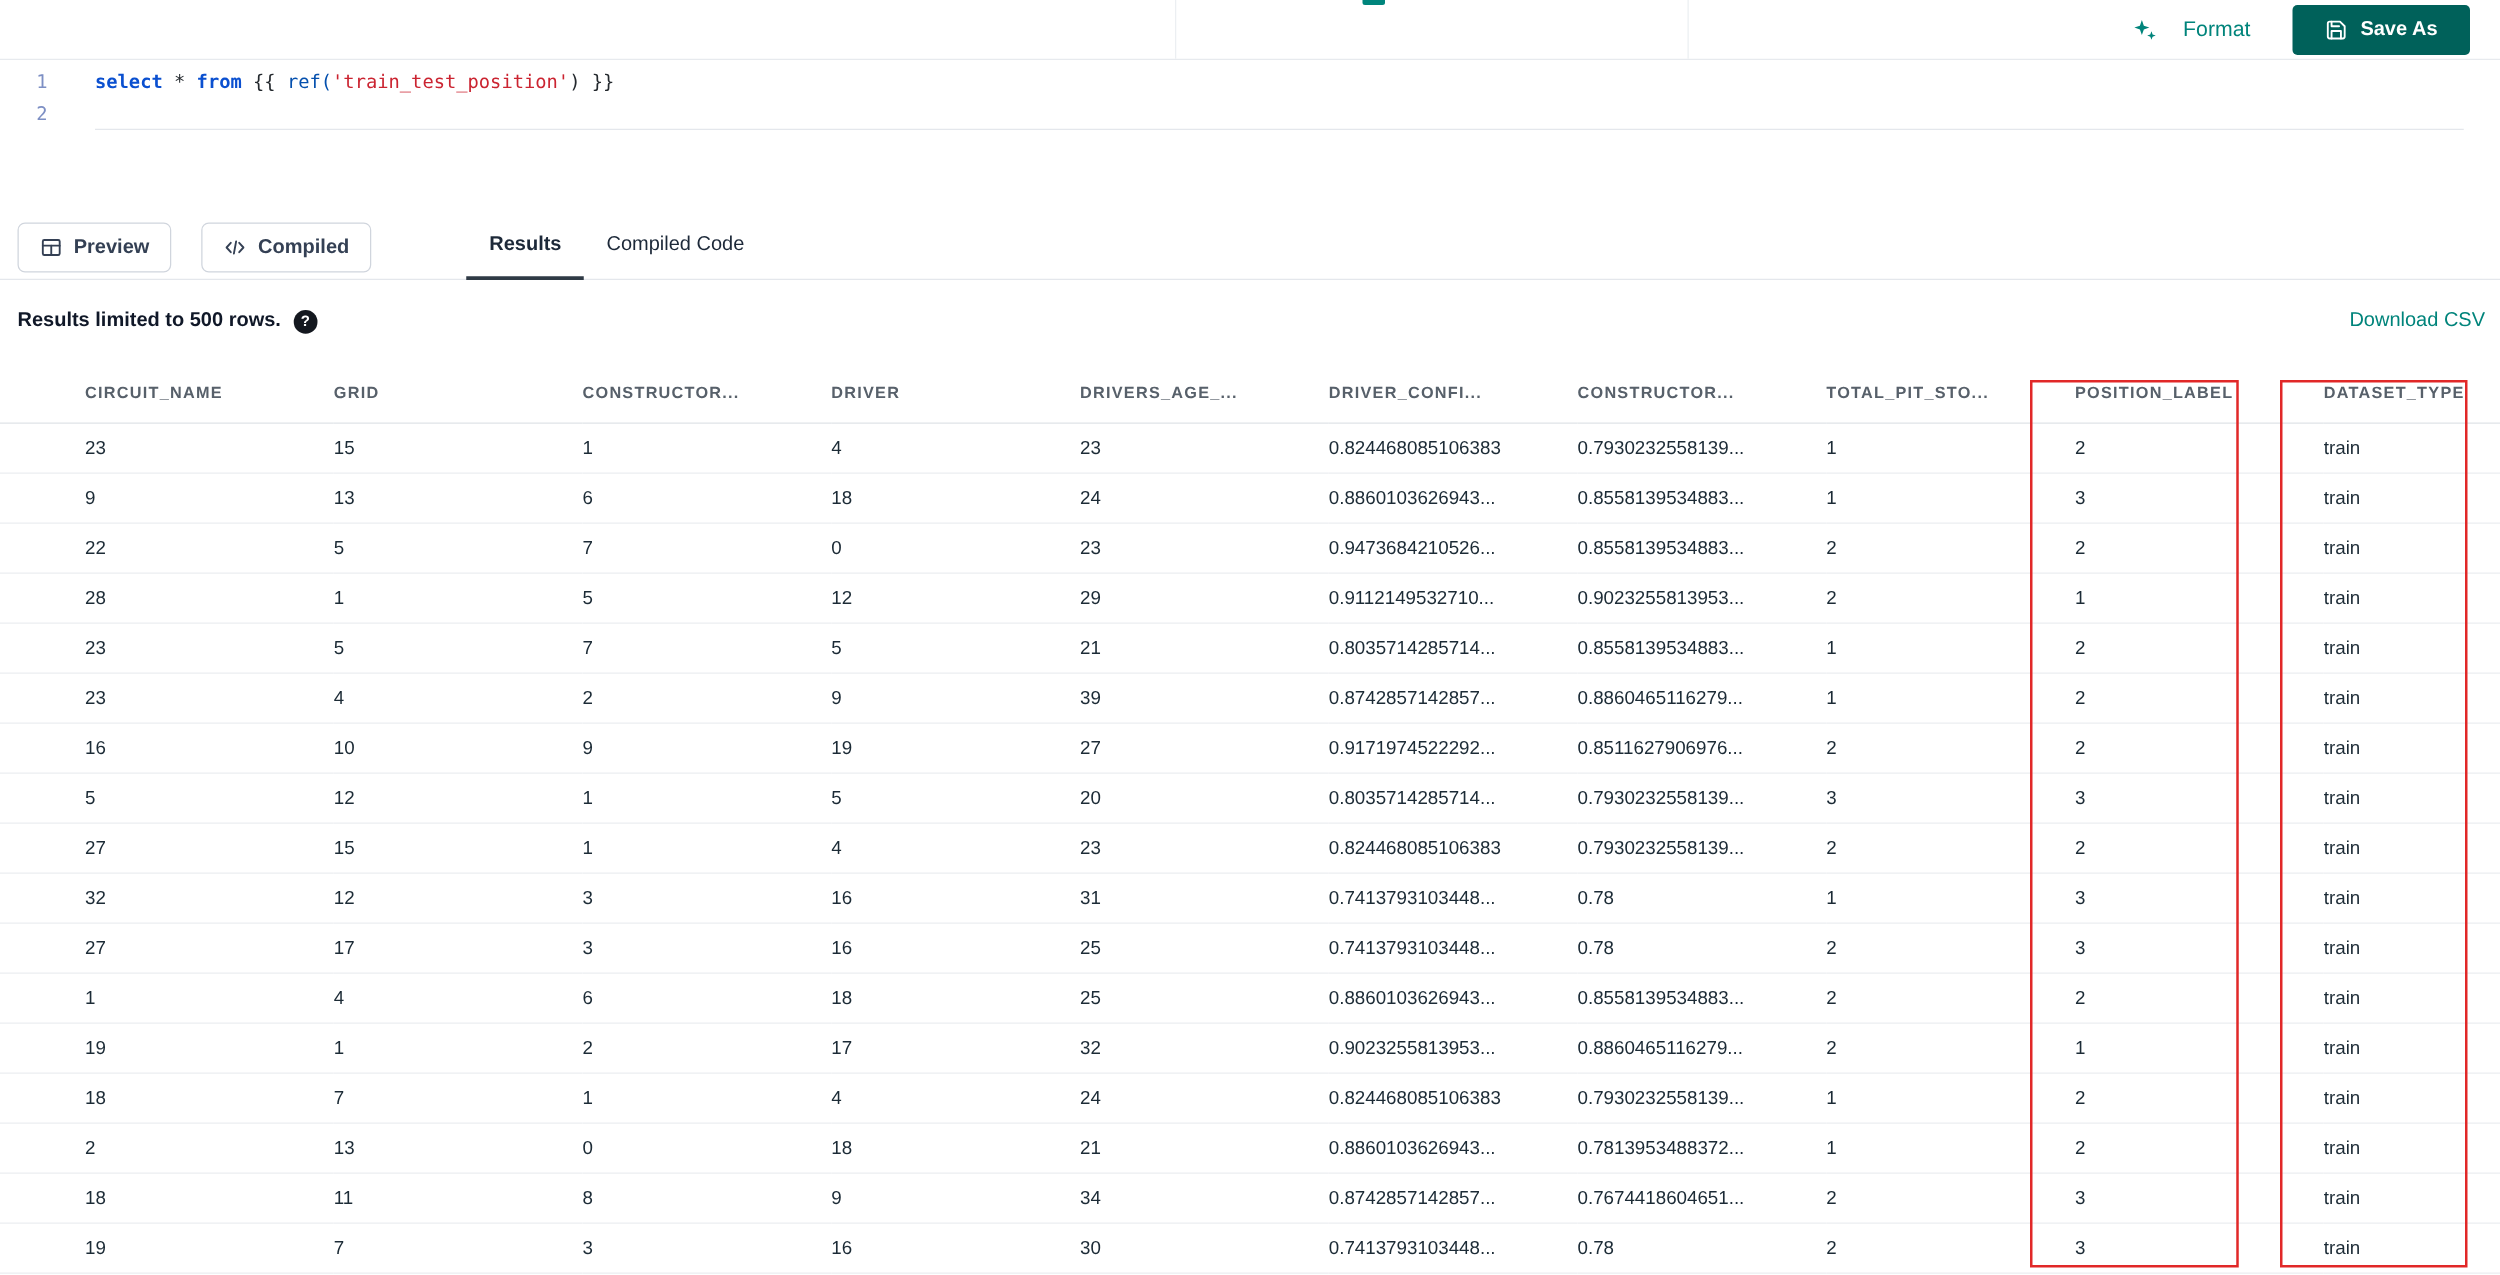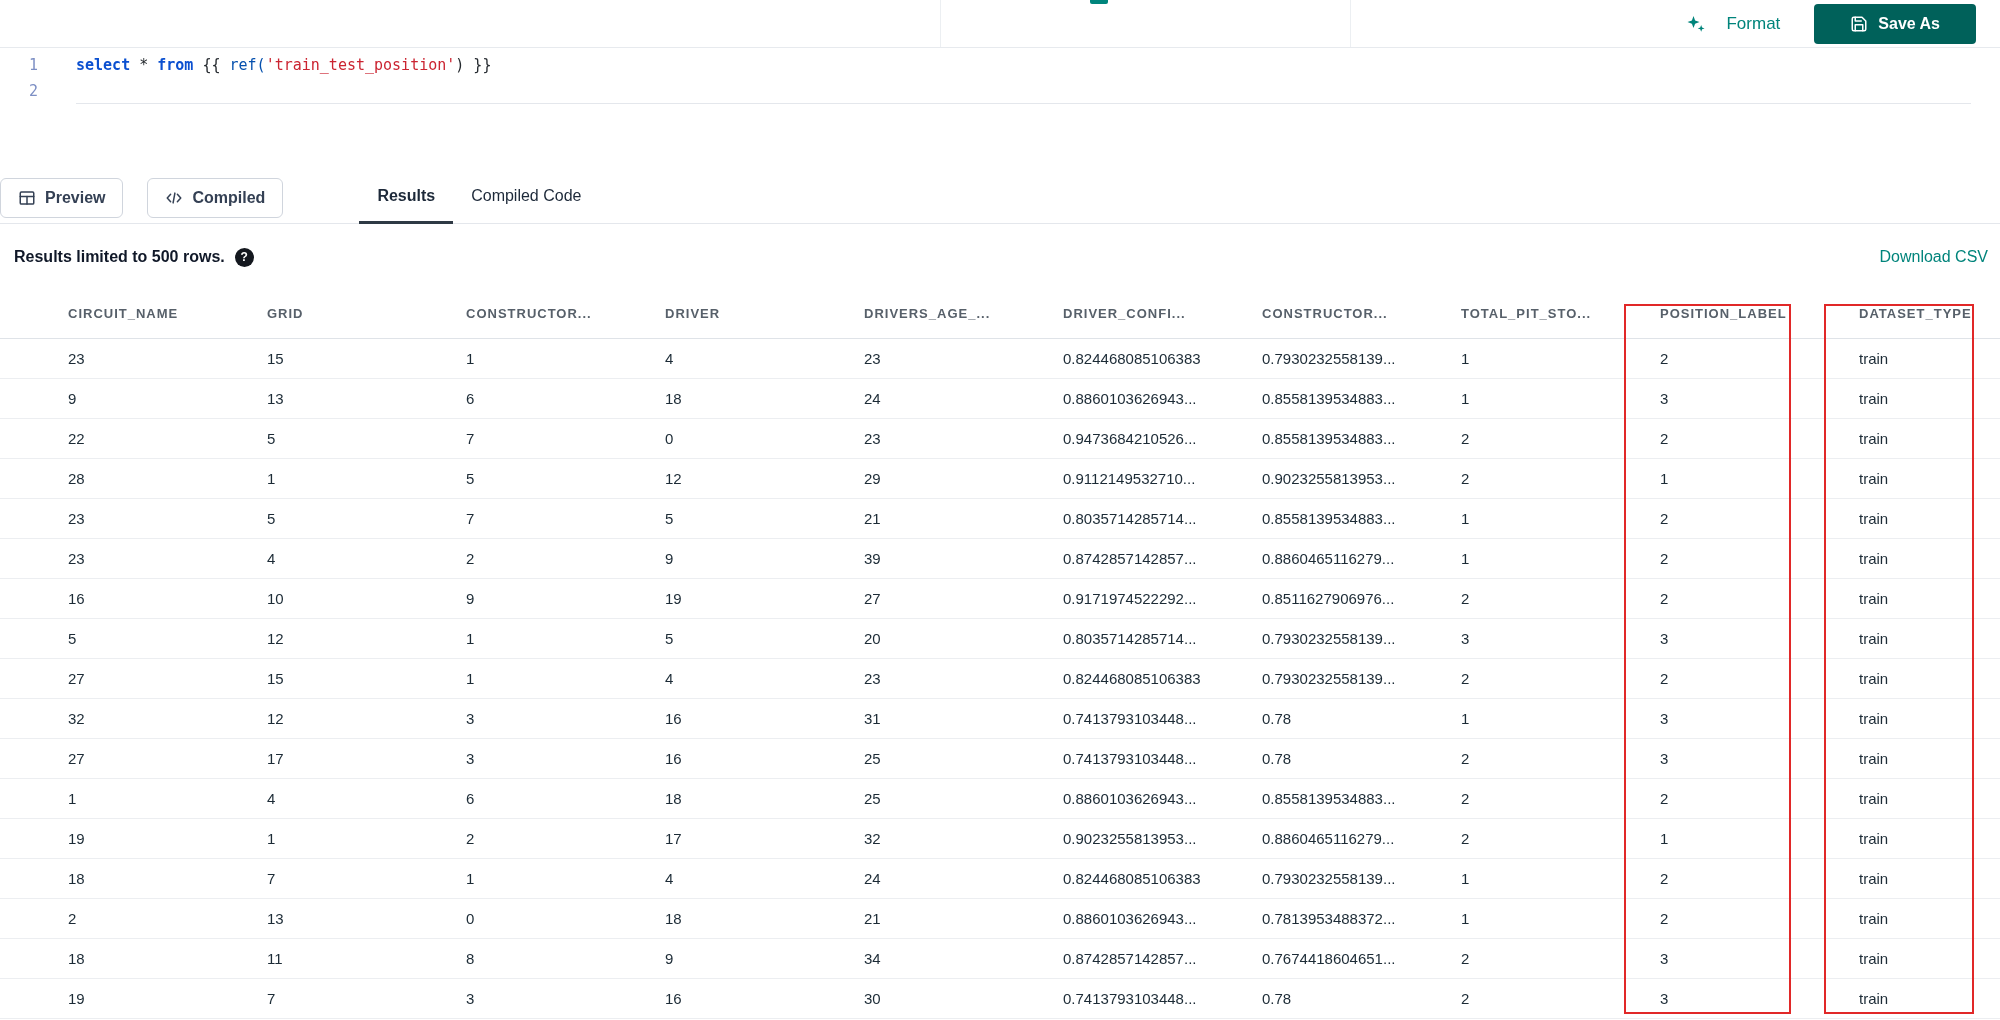--- a/index.html
+++ b/index.html
@@ -18,37 +18,37 @@
   }
   .tab-sep { position:absolute; top:0; width:1px; height:47px; background:#eceff2; }
   .tab-sep.s1 { left:940px; } .tab-sep.s2 { left:1350px; }
   .active-file-indicator { position:absolute; top:0; left:1090px; width:18px; height:4px; background:#00857c; border-radius:0 0 2px 2px; }
   .format-btn {
     display:inline-flex; align-items:center; gap:20px; background:none; border:none;
     color:#00847b; font-size:17px; font-family:inherit; cursor:pointer;
   }
   .saveas-btn {
     display:inline-flex; align-items:center; gap:10px; background:#00615a; color:#fff;
-    border:none; border-radius:4px; height:40px; padding:0 36px; font-size:16px;
+    border:none; border-radius:4px; height:40px; padding:0 26px; font-size:16px;
     font-weight:600; font-family:inherit; cursor:pointer;
   }
 
   
   .editor { height:124px; padding-top:4px; background:#fff; font-family:"DejaVu Sans Mono", monospace; font-size:15px; }
   .code-line { display:flex; height:26px; line-height:26px; }
   .gutter { width:56px; padding-right:18px; text-align:right; color:#7d8fc4; flex:0 0 56px; }
   .code-content { margin-left:20px; white-space:pre; color:#24292e; }
   .code-line.active .code-content { flex:1; margin-right:29px; border-bottom:1px solid #e4e7ec; }
   .tok-kw  { color:#0b50d0; font-weight:600; }
   .tok-plain { color:#24292e; }
   .tok-fn  { color:#0550ae; }
   .tok-str { color:#cb2431; }
 
   
-  .controls { height:52px; border-bottom:1px solid #e4e7ec; display:flex; align-items:center; }
+  .controls { height:52px; border-bottom:1px solid #e4e7ec; display:flex; align-items:center; padding-left:14px; }
   .ghost-btn {
     display:inline-flex; align-items:center; gap:9px; height:40px; padding:0 17px;
     background:#fff; border:1px solid #d0d5dd; border-radius:6px; color:#344054;
     font-size:16px; font-weight:600; font-family:inherit; cursor:pointer; margin-right:24px;
   }
   .tabs { display:flex; height:52px; margin-left:52px;justify-content:space-between; }
   .tab { display:flex; align-items:center; padding:0 18px; font-size:16px; color:#1d2939; cursor:pointer; border-bottom:3px solid transparent; font-weight:500; }
   .tab.active { font-weight:600; border-bottom-color:#2f3a45; }
 
   

